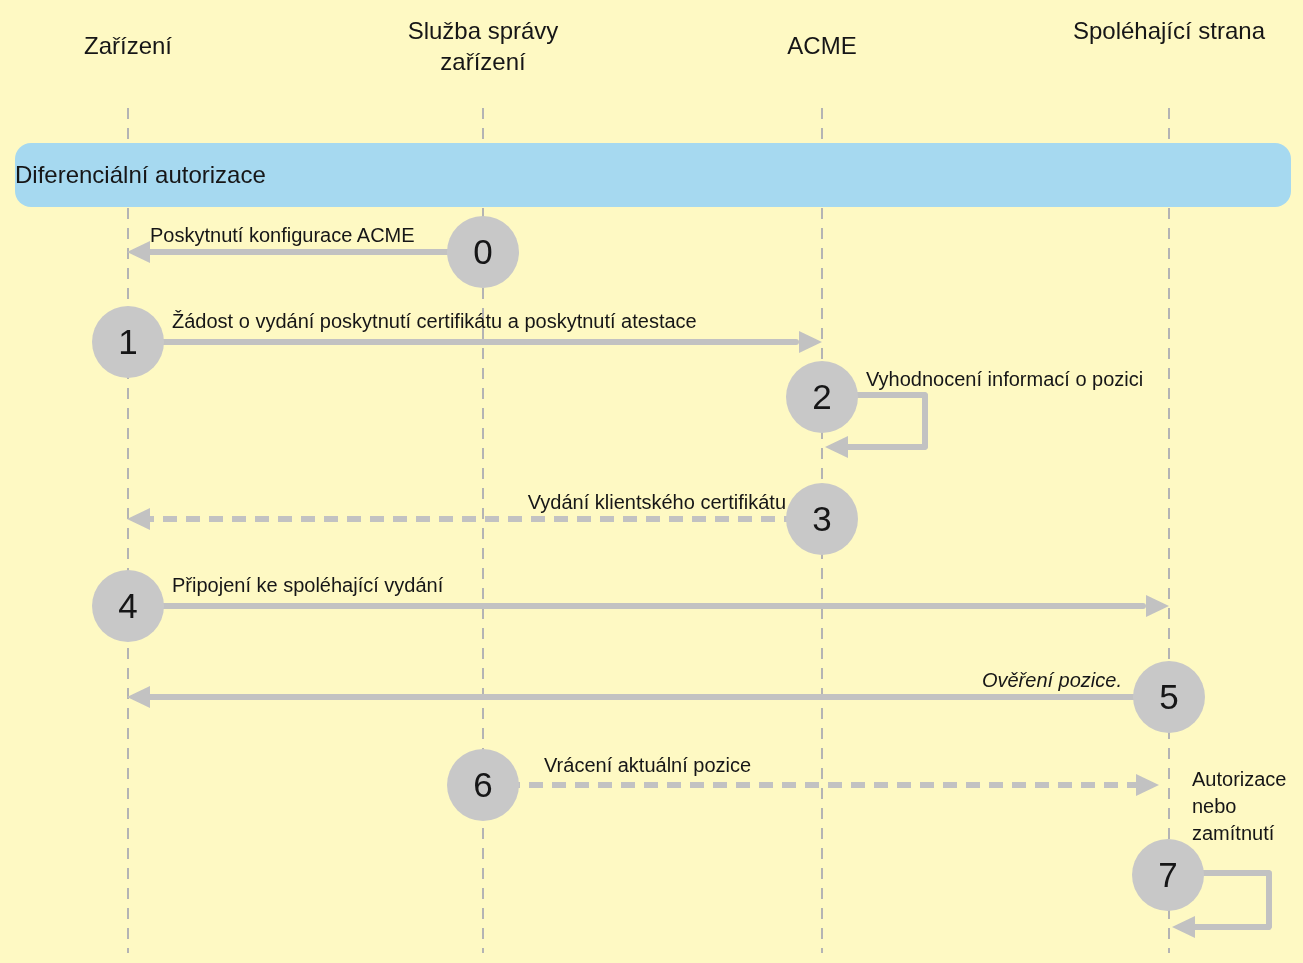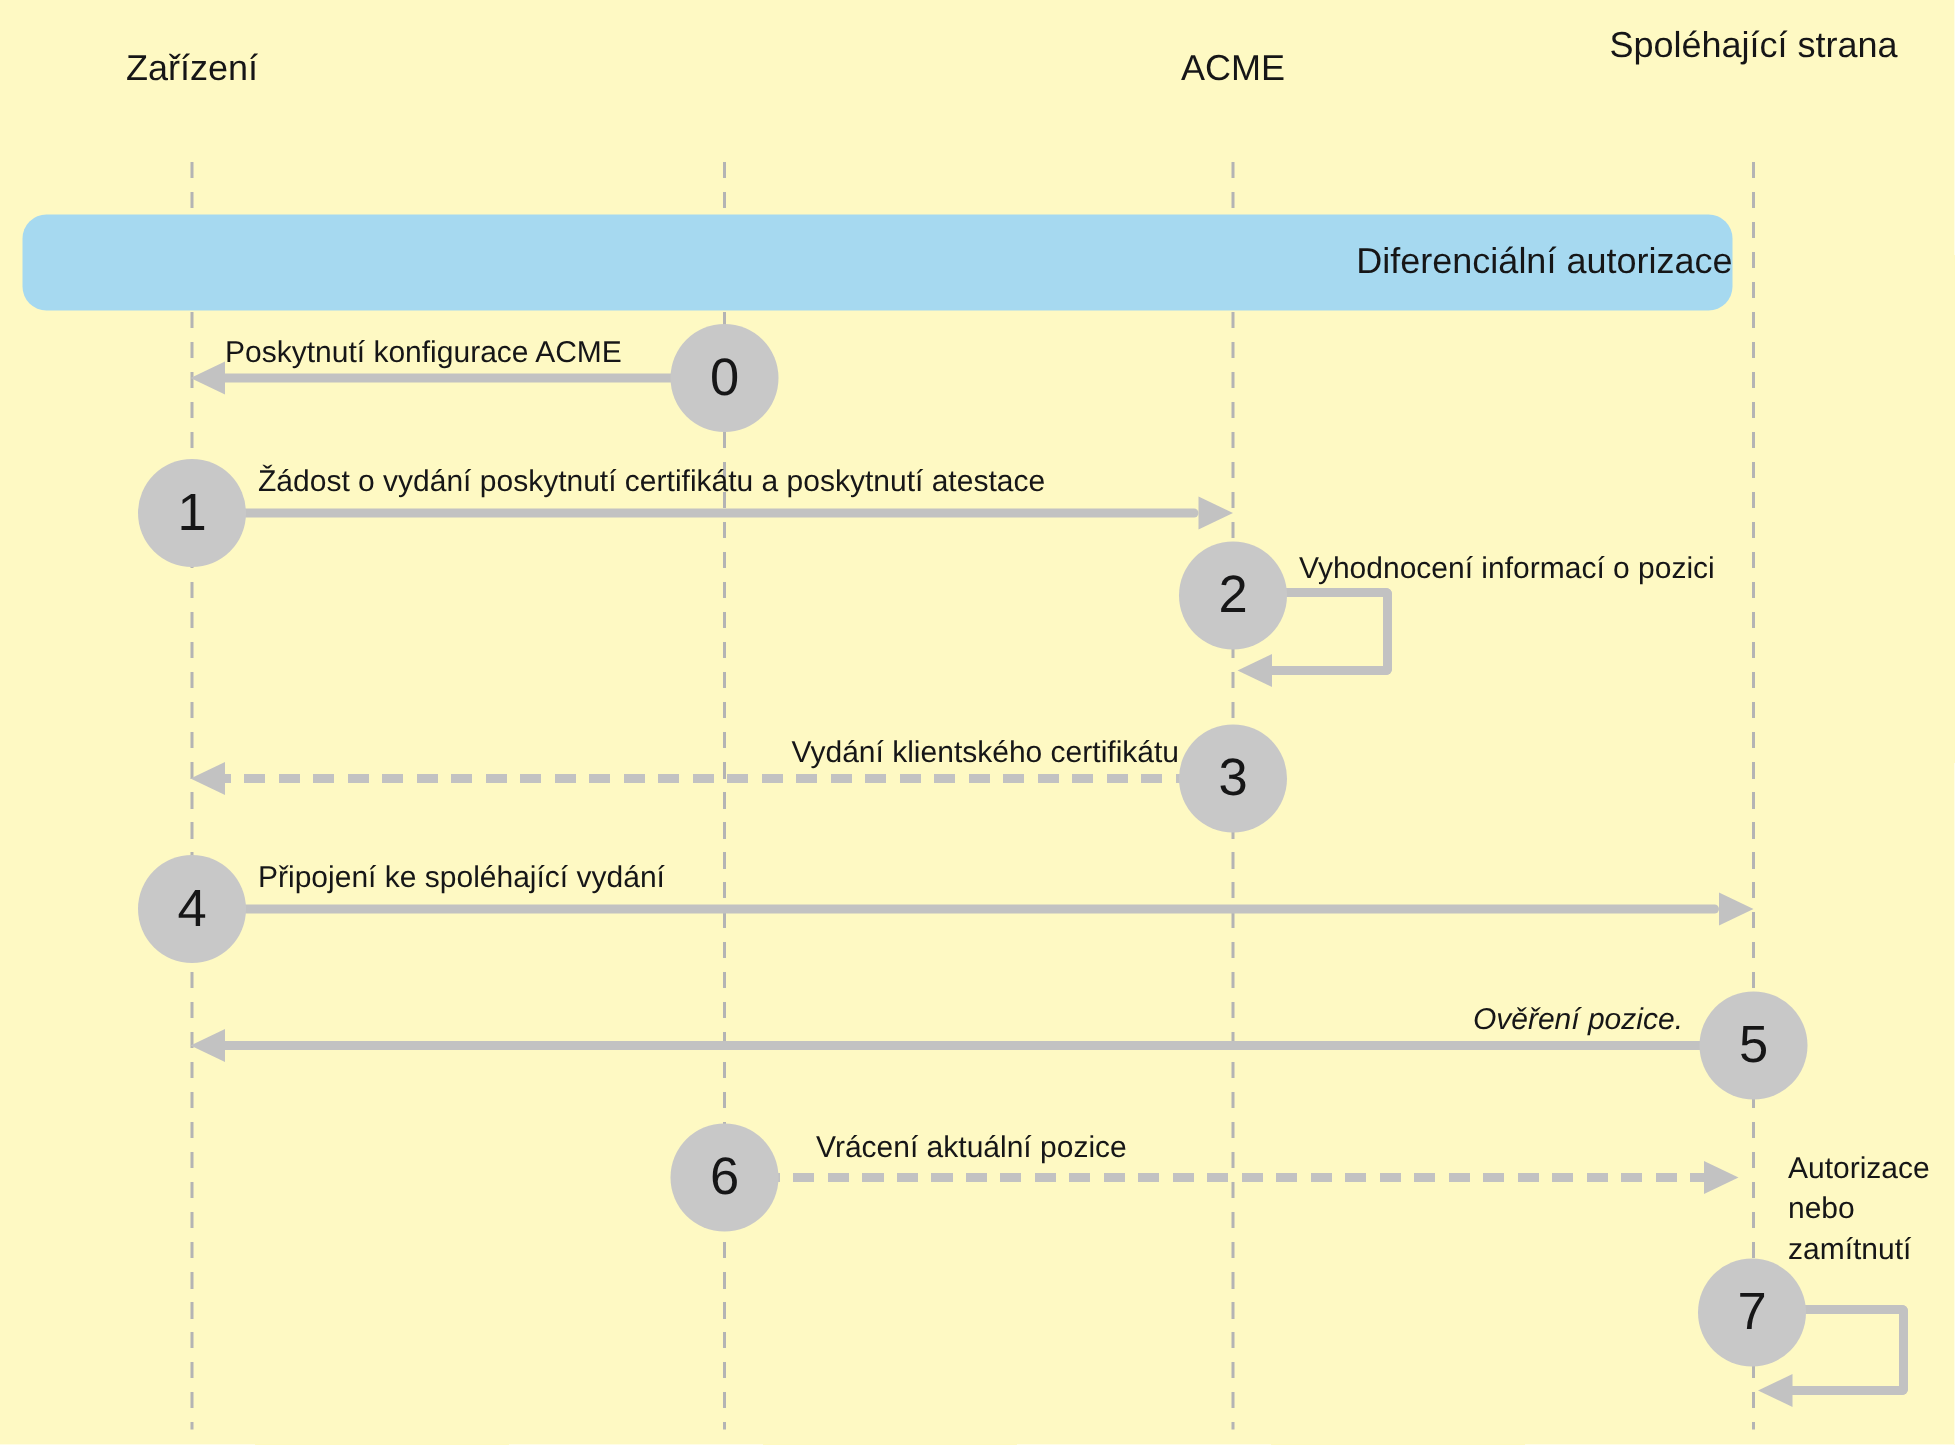--- a/index.html
+++ b/index.html
@@ -24,27 +24,27 @@
     position: absolute;
     top: 108px;
     height: 845px;
     width: 2px;
     background: repeating-linear-gradient(180deg, var(--lifeline) 0 11px, transparent 11px 20px);
   }
   .banner {
     position: absolute;
     left: 15px;
     top: 143px;
-    width: 1140px;
+    width: 1276px;
     height: 64px;
     background: var(--banner);
     border-radius: 16px;
     display: flex;
     align-items: center;
-    justify-content: flex-end;
+    justify-content: flex-start;
   }
   .banner-title { font-size: 24px; color: var(--text); }
   .arrow-line {
     position: absolute;
     height: 6px;
     background: var(--arrow);
     border-radius: 3px;
   }
   .arrow-line.dashed {
     background: repeating-linear-gradient(90deg, var(--arrow) 0 14px, transparent 14px 23px);
@@ -85,20 +85,21 @@
     border-left: none;
     border-radius: 0 4px 4px 0;
   }
 </style>
 </head>
 <body>
 
 <div class="stage">
 
   <div class="actor-label" style="left:18px; top:30px;">Zařízení</div>
+  <div class="actor-label" style="left:373px; top:15px;">Služba správy zařízení</div>
   <div class="actor-label" style="left:1059px; top:15px;">Spoléhající strana</div>
   <div class="actor-label" style="left:712px; top:30px;">ACME</div>
 
   <div class="lifeline" style="left:127px;"></div>
   <div class="lifeline" style="left:482px;"></div>
   <div class="lifeline" style="left:821px;"></div>
   <div class="lifeline" style="left:1168px;"></div>
 
   <div class="banner">
     <span class="banner-title">Diferenciální autorizace</span>

